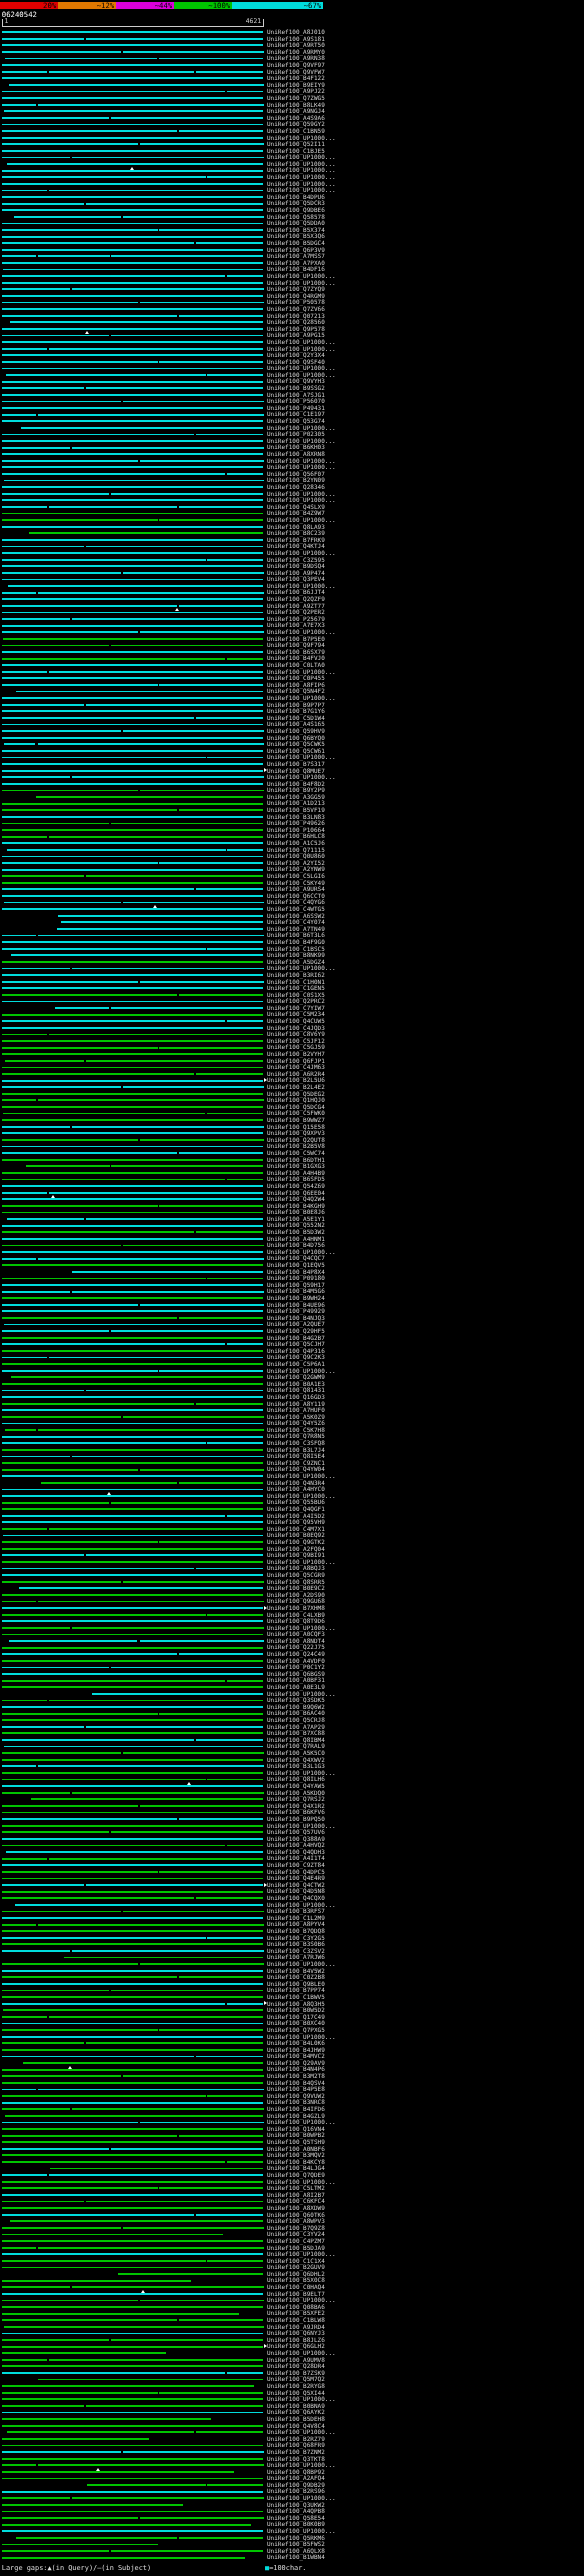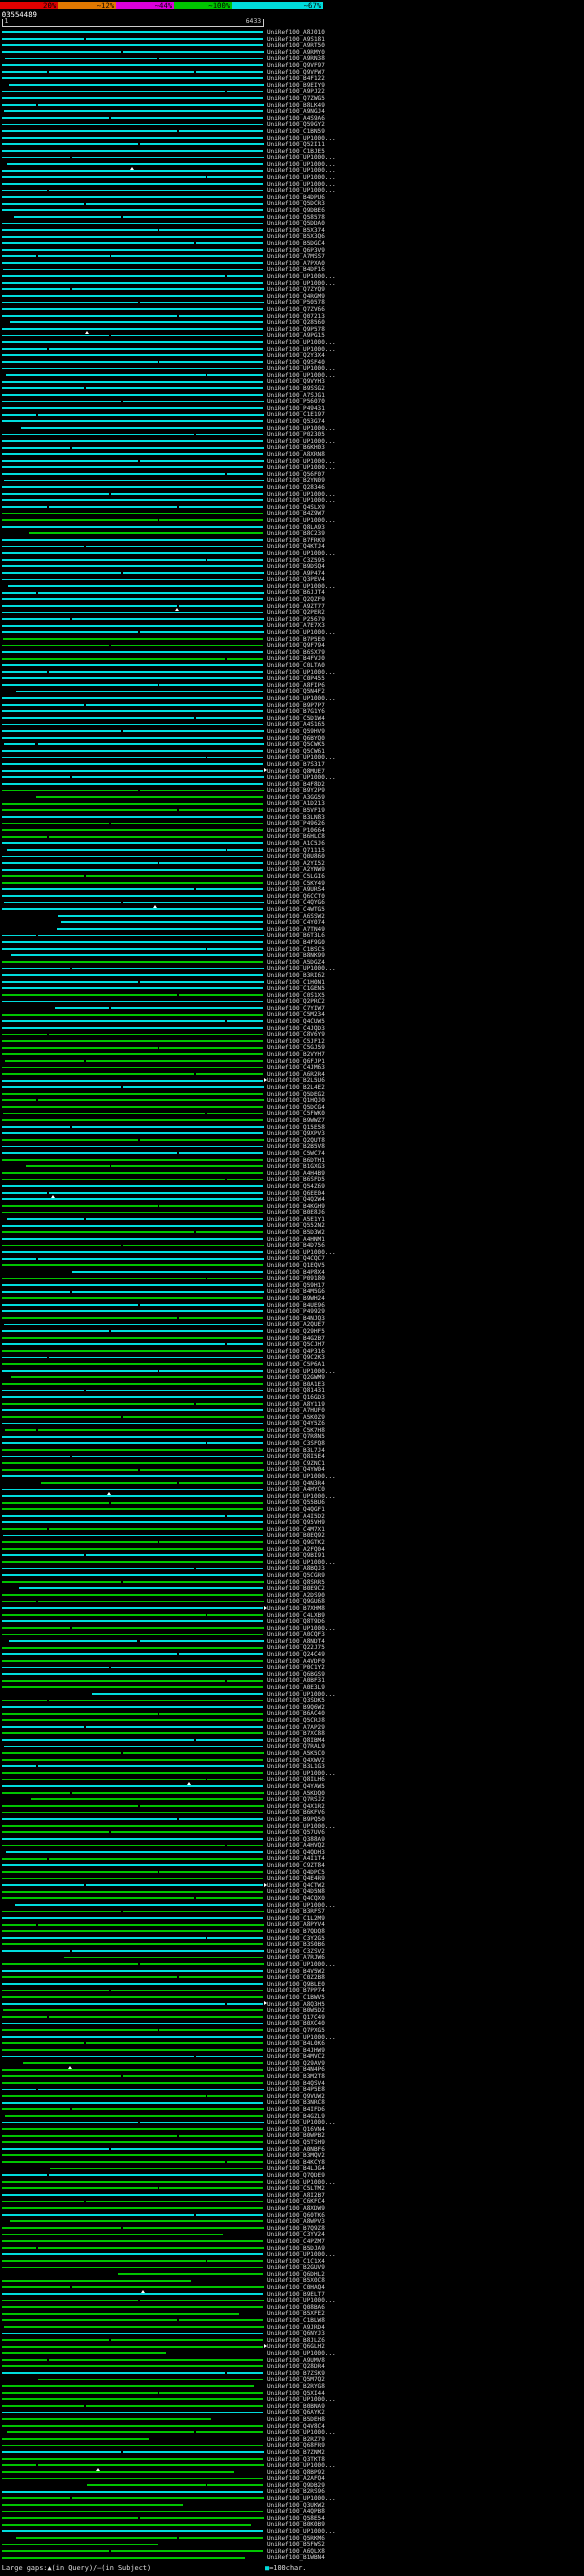--- a/index.html
+++ b/index.html
@@ -42,28 +42,28 @@
       <span class="seglbl">~44%</span>
     </div>
     <div class="seg" style="width: 58px; background: rgb(0, 196, 0);">
       <span class="seglbl">~100%</span>
     </div>
     <div class="seg" style="width: 91px; background: rgb(0, 220, 220);">
       <span class="seglbl">~67%</span>
     </div>
   </div>
 
-<div id="queryname">03554489</div>
+<div id="queryname">06240542</div>
 
 <div id="rulerwrap">
   <div id="rulerline"></div>
   <div class="rtick" style="left:0"></div>
   <div class="rtick" style="left:261px"></div>
   <span id="q-start">1</span>
-  <span id="q-end">6433</span>
+  <span id="q-end">4621</span>
 </div>
 
 <div id="rows">
     <div class="row">
       <div class="bar" style="background: rgb(0, 220, 220); left: 1.8px; width: 261px;"></div>
       <span class="lbl">UniRef100_A8J010</span>
     </div>
     <div class="row">
       <div class="bar" style="background: rgb(0, 220, 220); left: 1.8px; width: 82px;"></div>
       <div class="bar" style="background: rgb(0, 220, 220); left: 86px; width: 177px;"></div>

